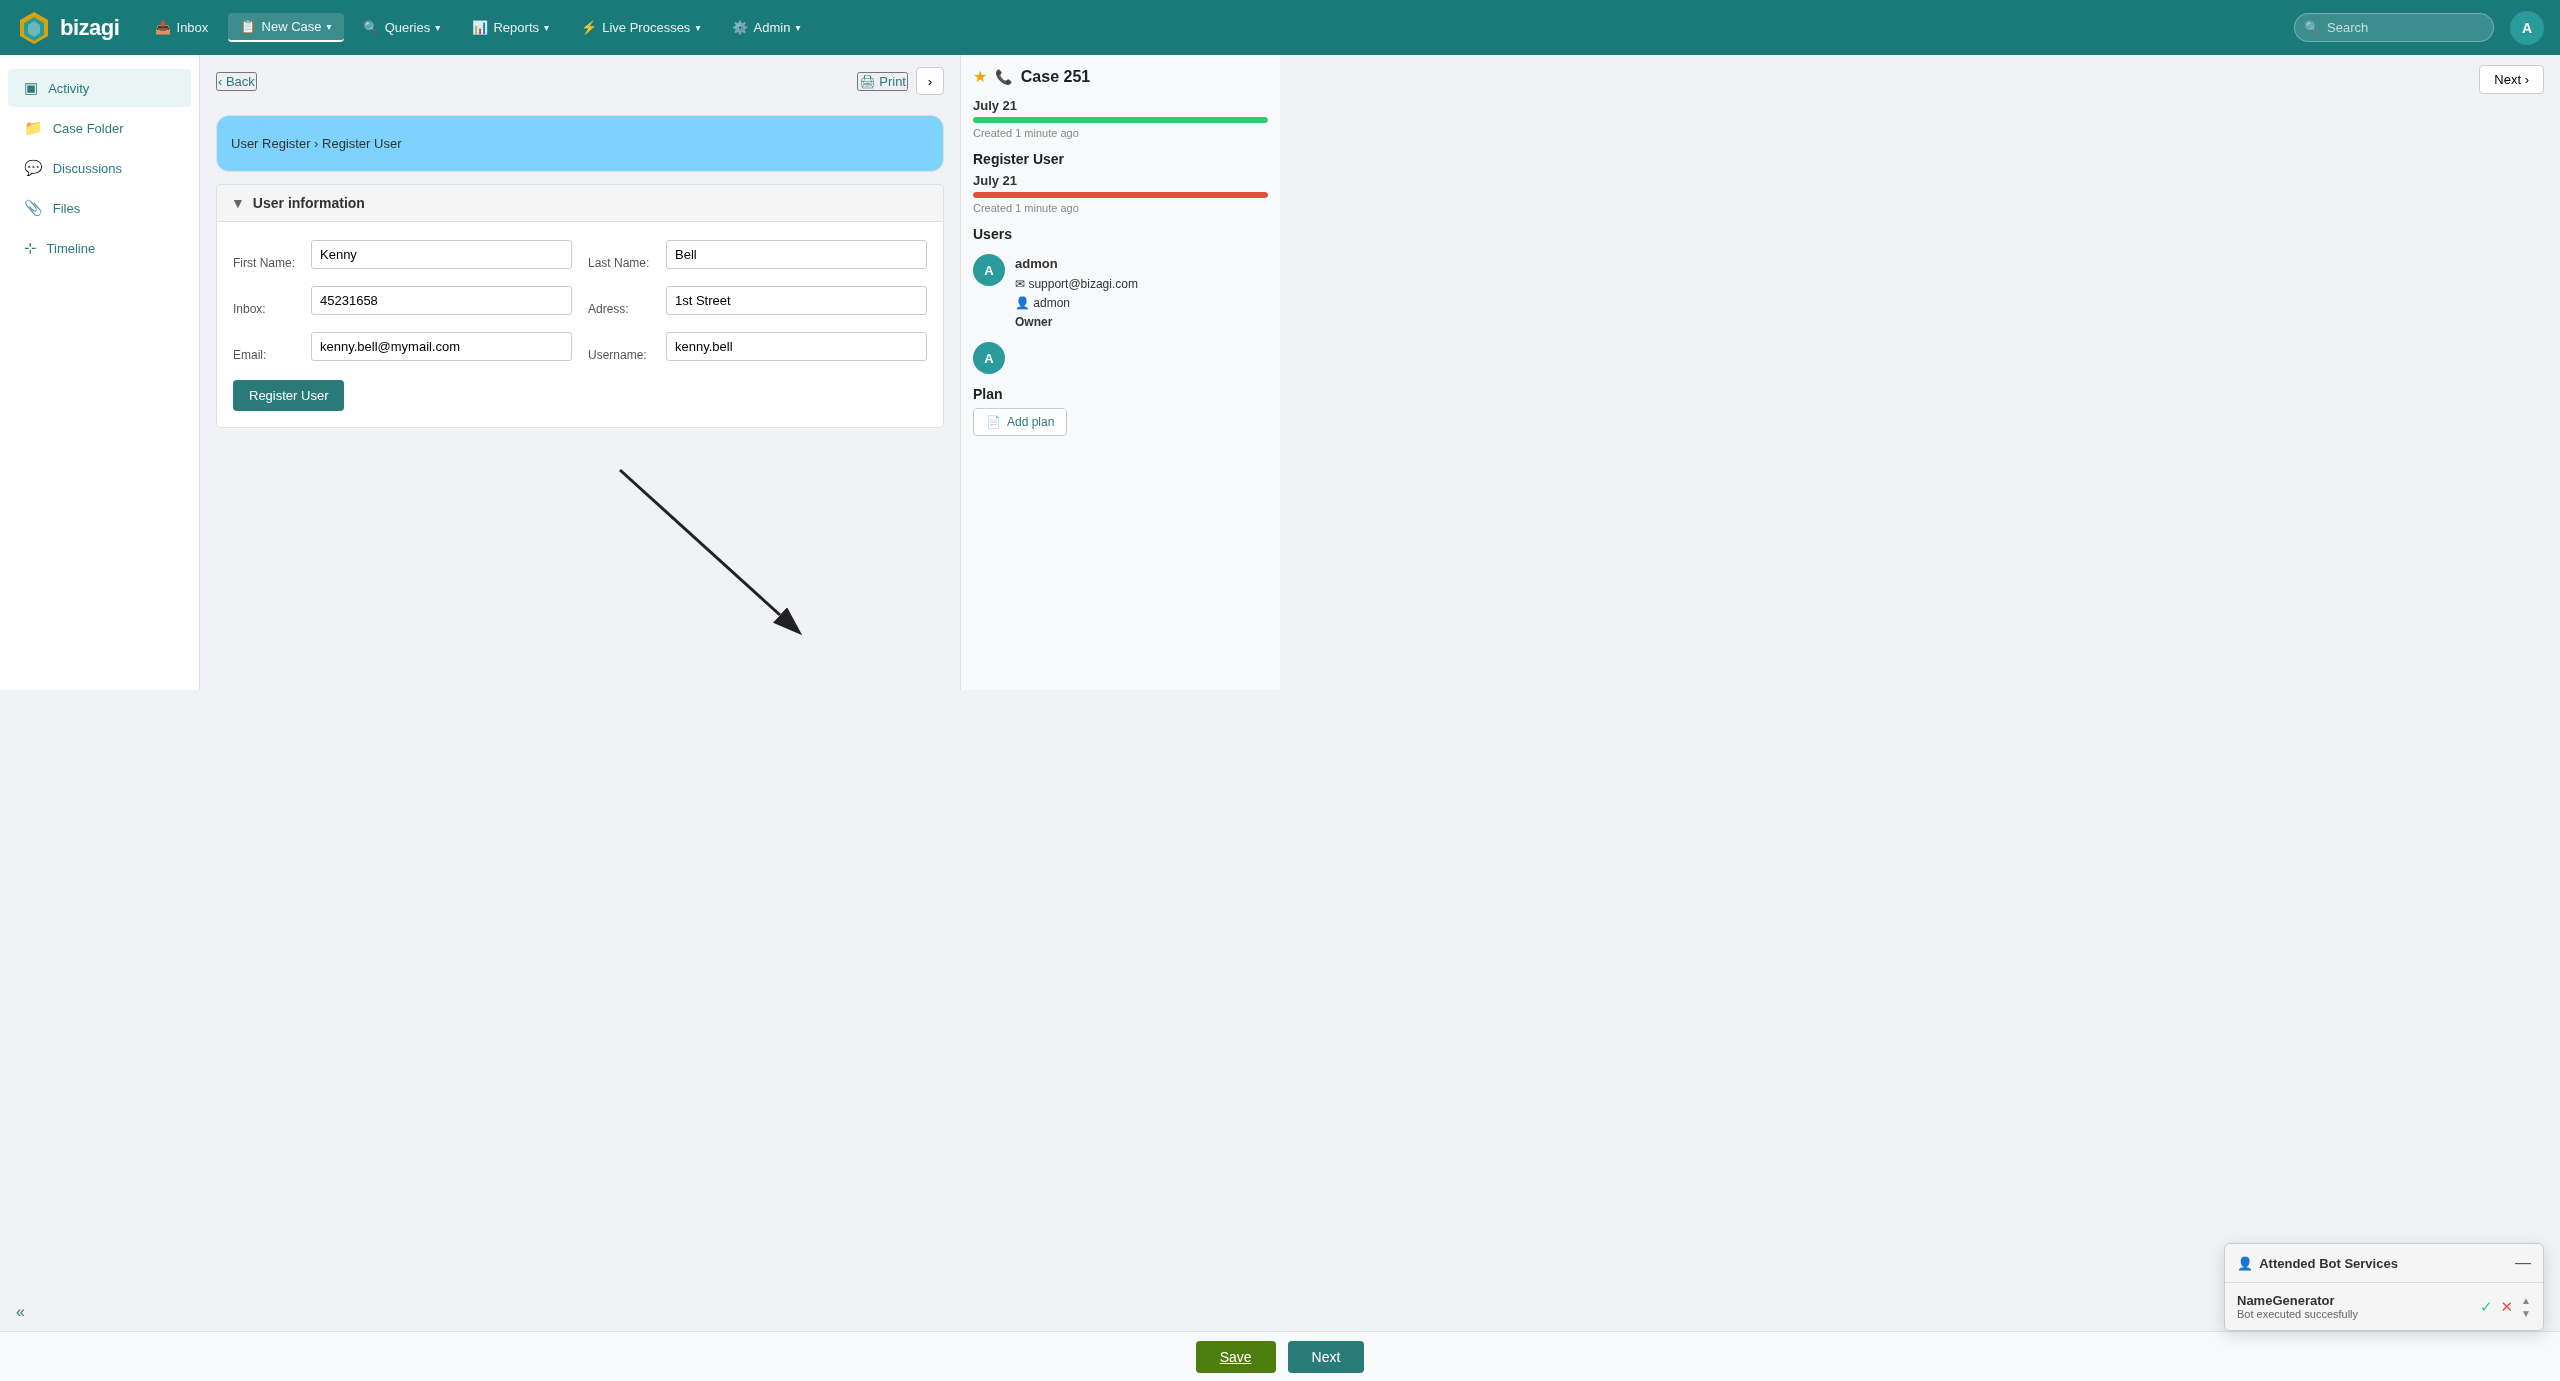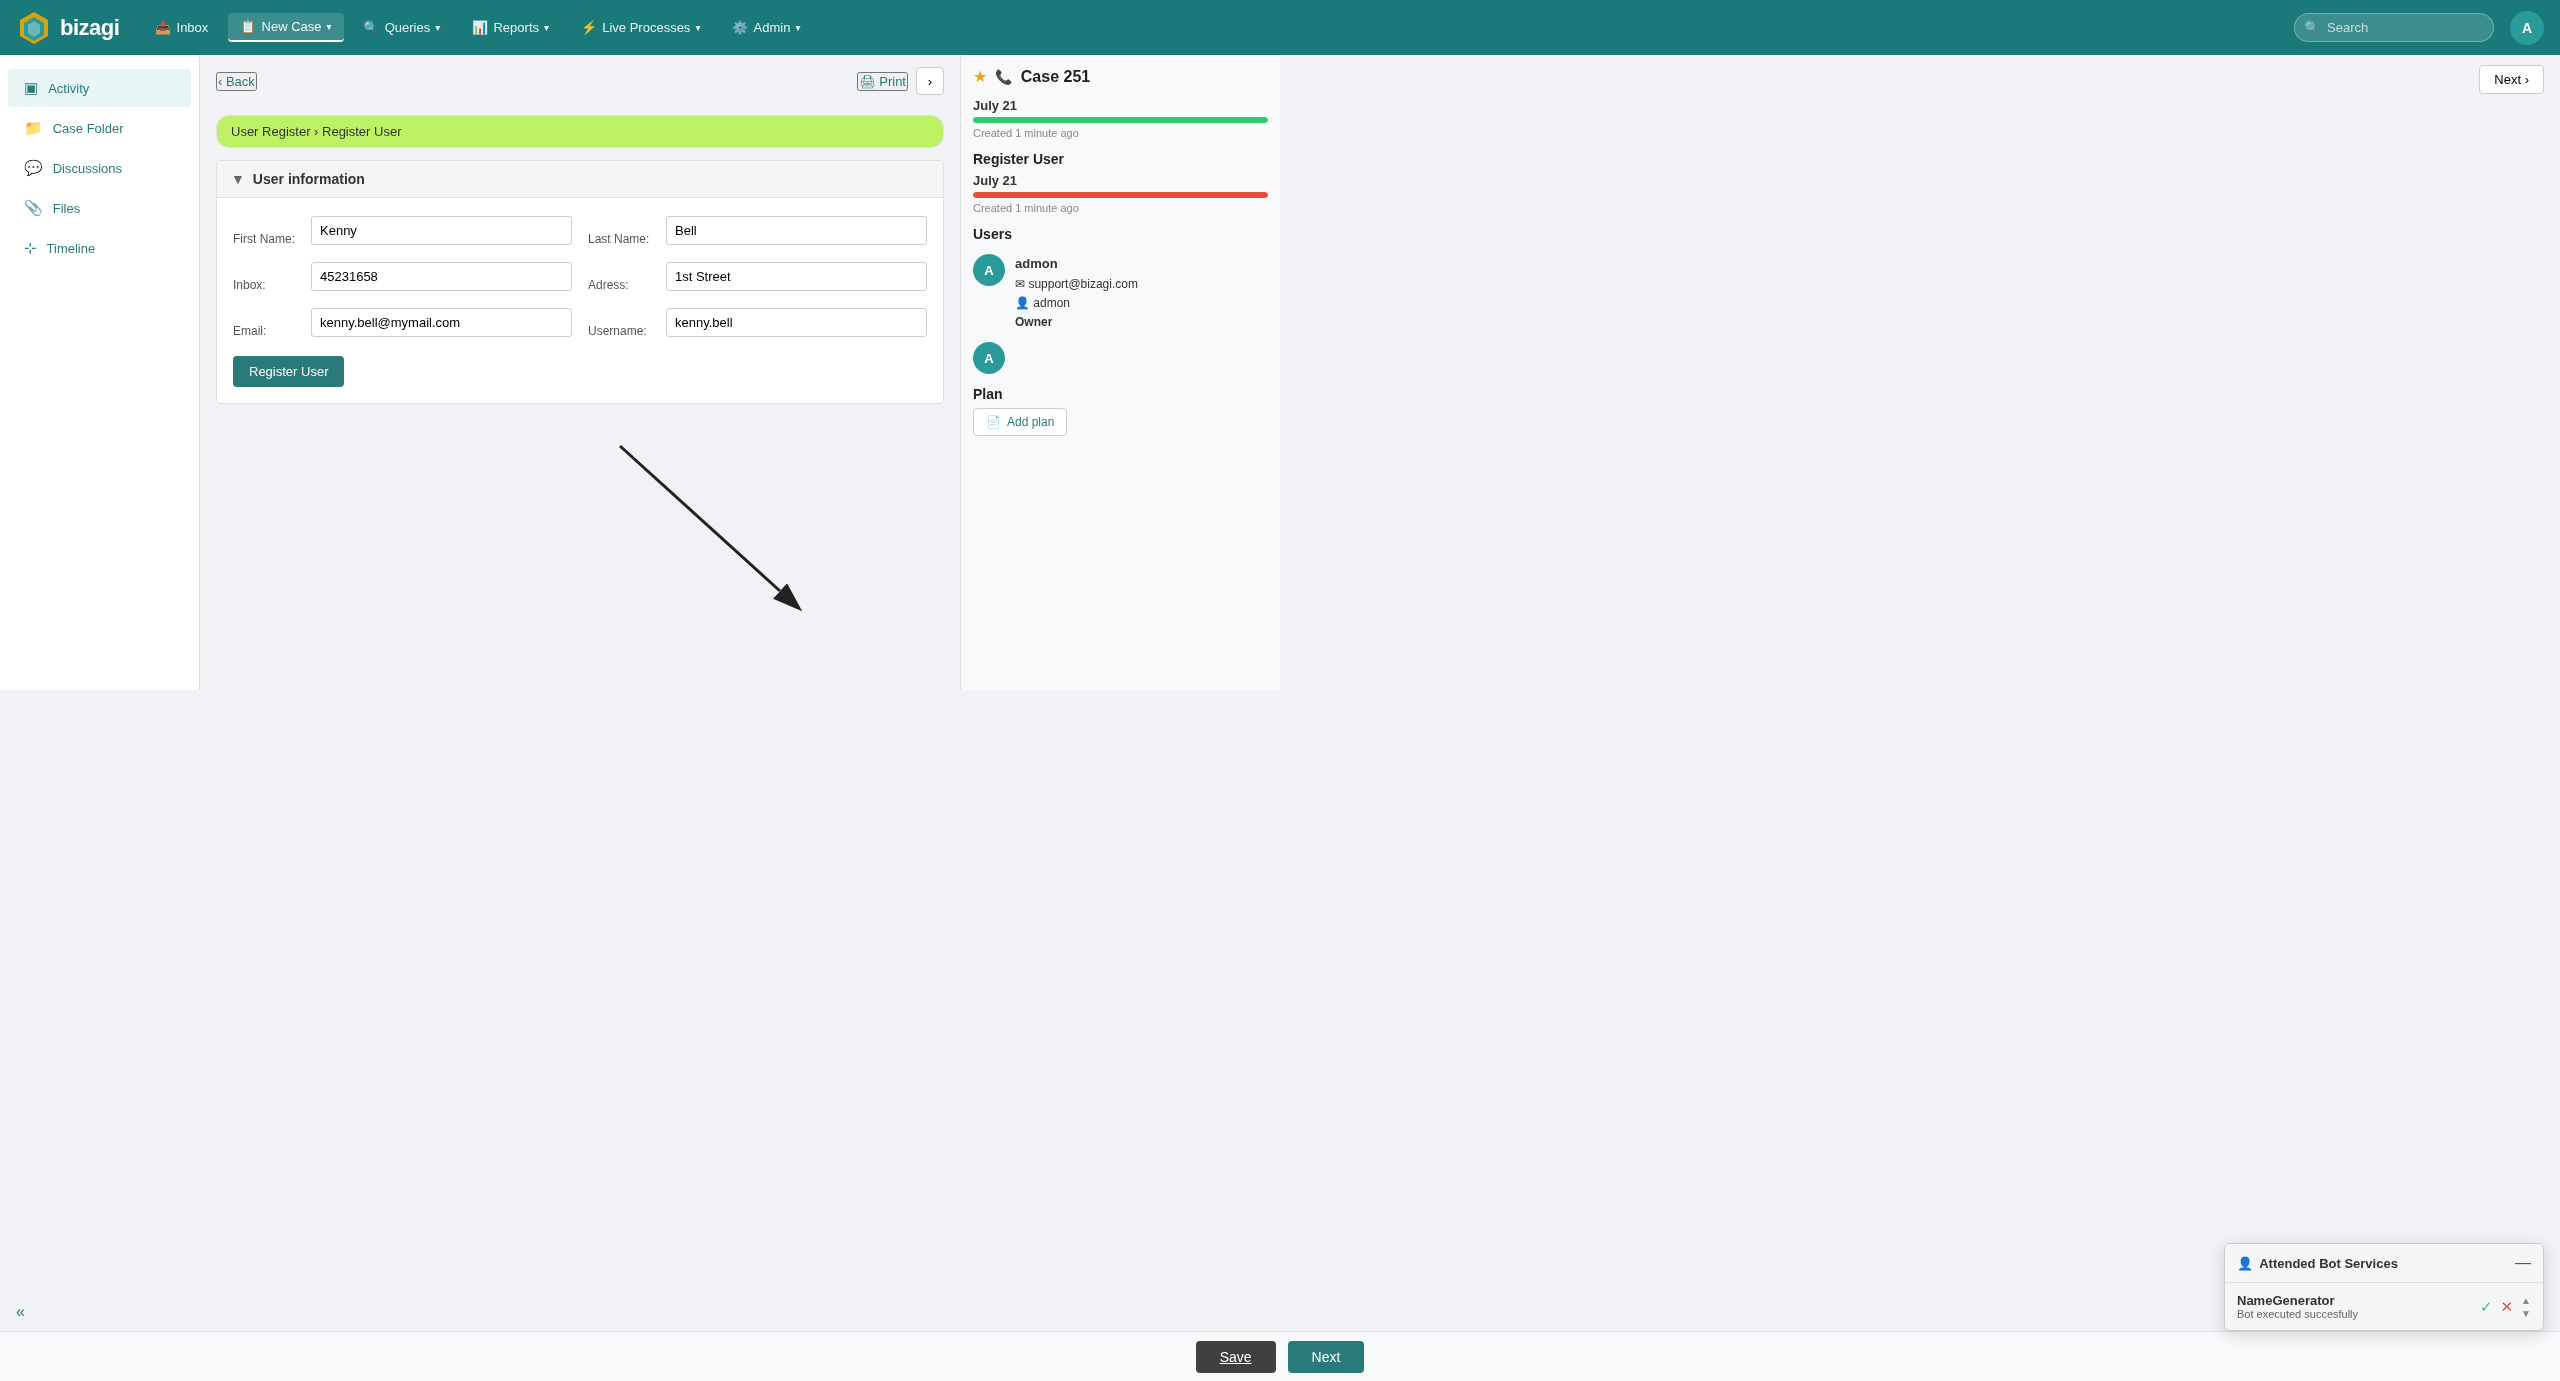--- a/index.html
+++ b/index.html
@@ -173,24 +173,24 @@
       border-radius: 4px;
       background: white;
       display: flex;
       align-items: center;
       justify-content: center;
       cursor: pointer;
     }
 
     
     .breadcrumb {
-      background: #bef264;
+      background: #7dd3fc;
       border: 1px solid #e0e0e0;
       border-radius: 13px;
-      padding: 8px 14px;
+      padding: 20px 14px;
       margin-bottom: 12px;
       font-size: 13px;
       color: #333;
     }
 
     
     .form-card {
       background: white;
       border: 1px solid #e0e0e0;
       border-radius: 4px;
@@ -399,21 +399,21 @@
       height: 50px;
       background: #f8f9fa;
       border-top: 1px solid #e0e0e0;
       display: flex;
       align-items: center;
       justify-content: center;
       gap: 12px;
       z-index: 99;
     }
     .bottom-save-btn {
-      background: #404040;
+      background: #4d7c0f;
       color: white;
       border: none;
       border-radius: 4px;
       padding: 8px 24px;
       font-size: 14px;
       cursor: pointer;
       text-decoration: underline;
     }
     .bottom-next-btn {
       background: #2a7a7a;

